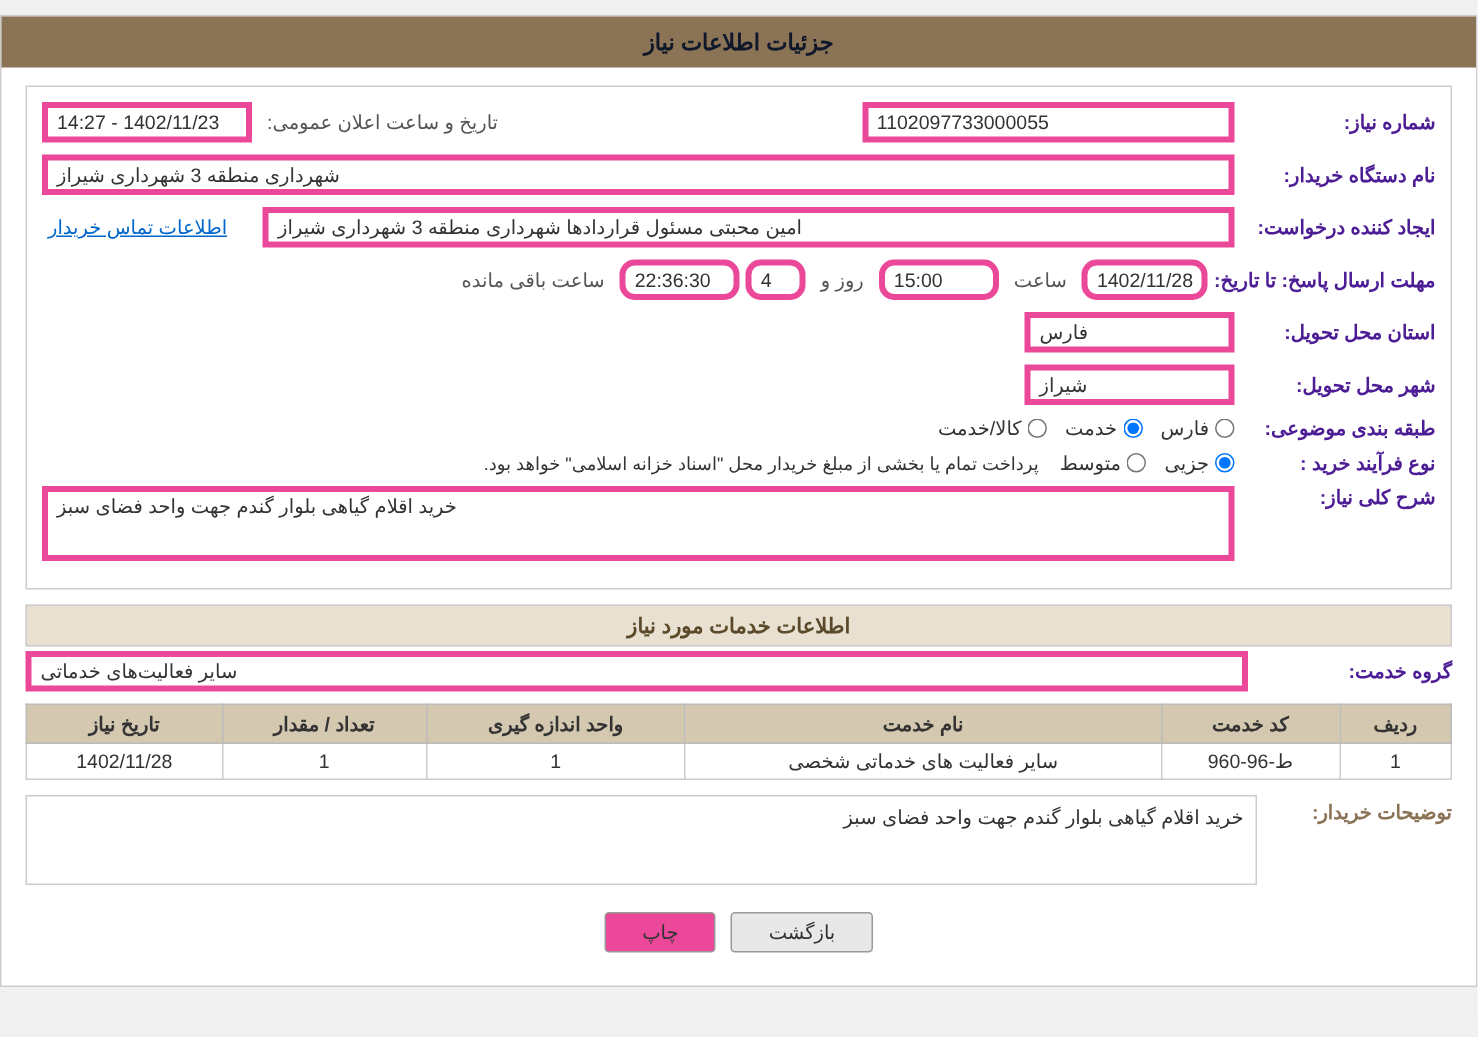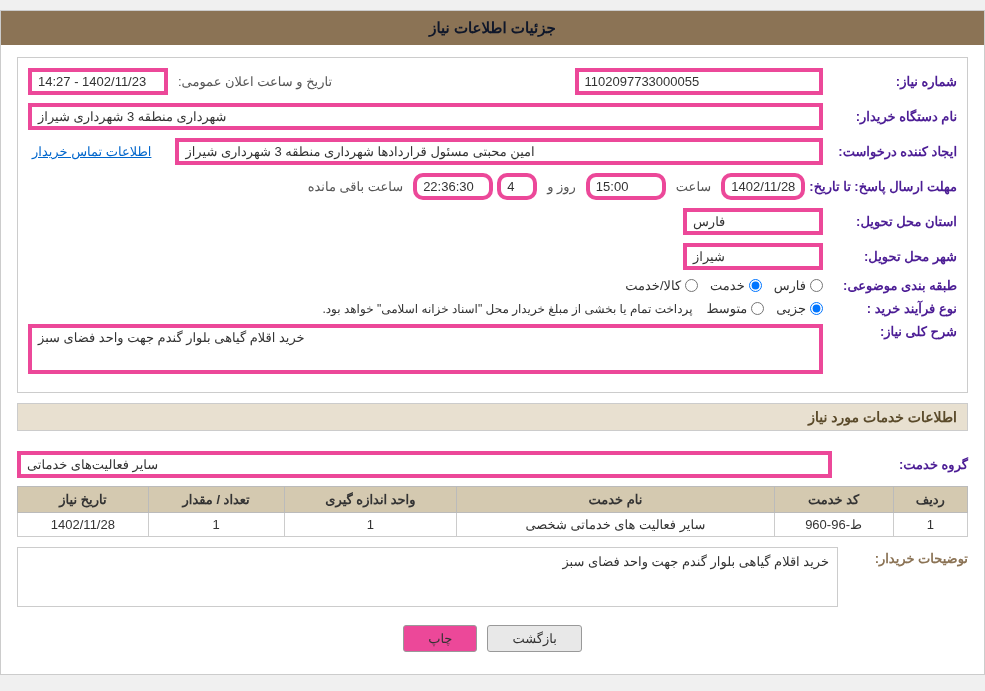--- a/index.html
+++ b/index.html
@@ -74,22 +74,22 @@
       text-decoration: underline;
       cursor: pointer;
       margin: 0 4px;
     }
     .section-title {
       background: #e8e0d0;
       border: 1px solid #ccc;
       padding: 5px 10px;
       font-weight: bold;
       color: #5a4a2a;
-      margin-bottom: 20px;
-      text-align: right;
+      margin-bottom: 3px;
+      text-align: center;
       font-size: 14px;
     }
     .radio-group {
       display: flex;
       gap: 12px;
       align-items: center;
       flex-direction: row-reverse;
     }
     .radio-item {
       display: flex;

